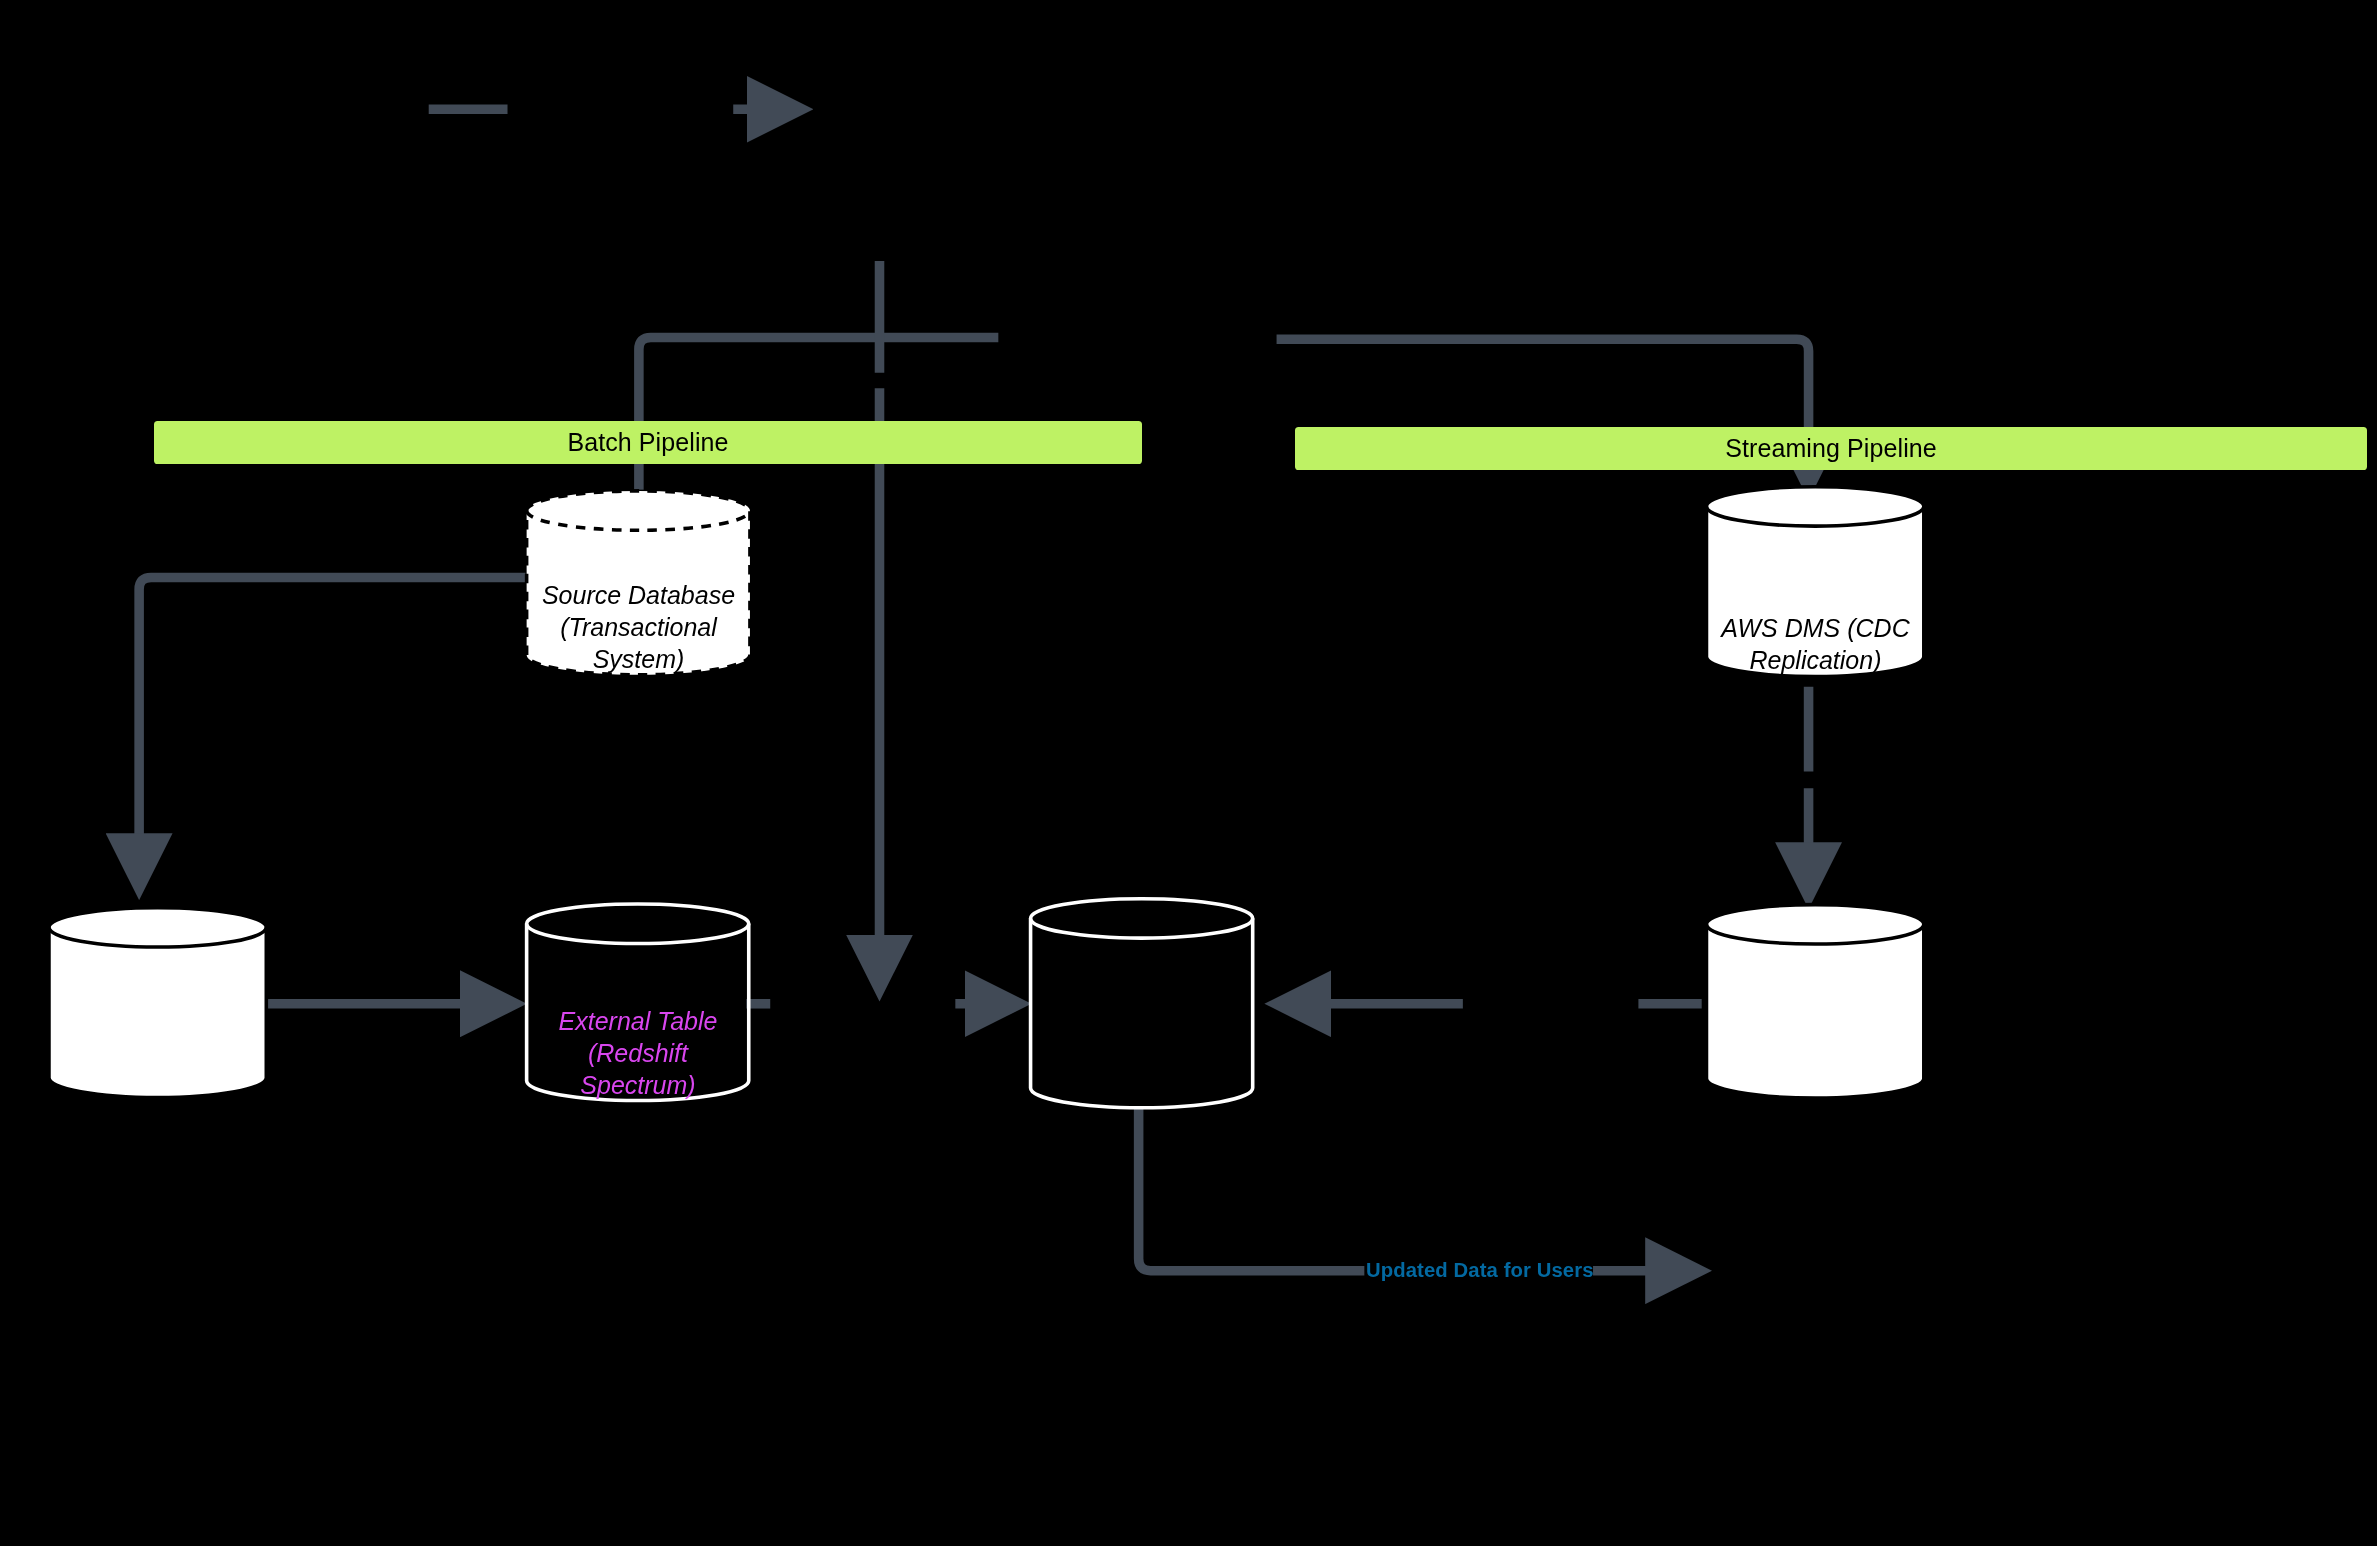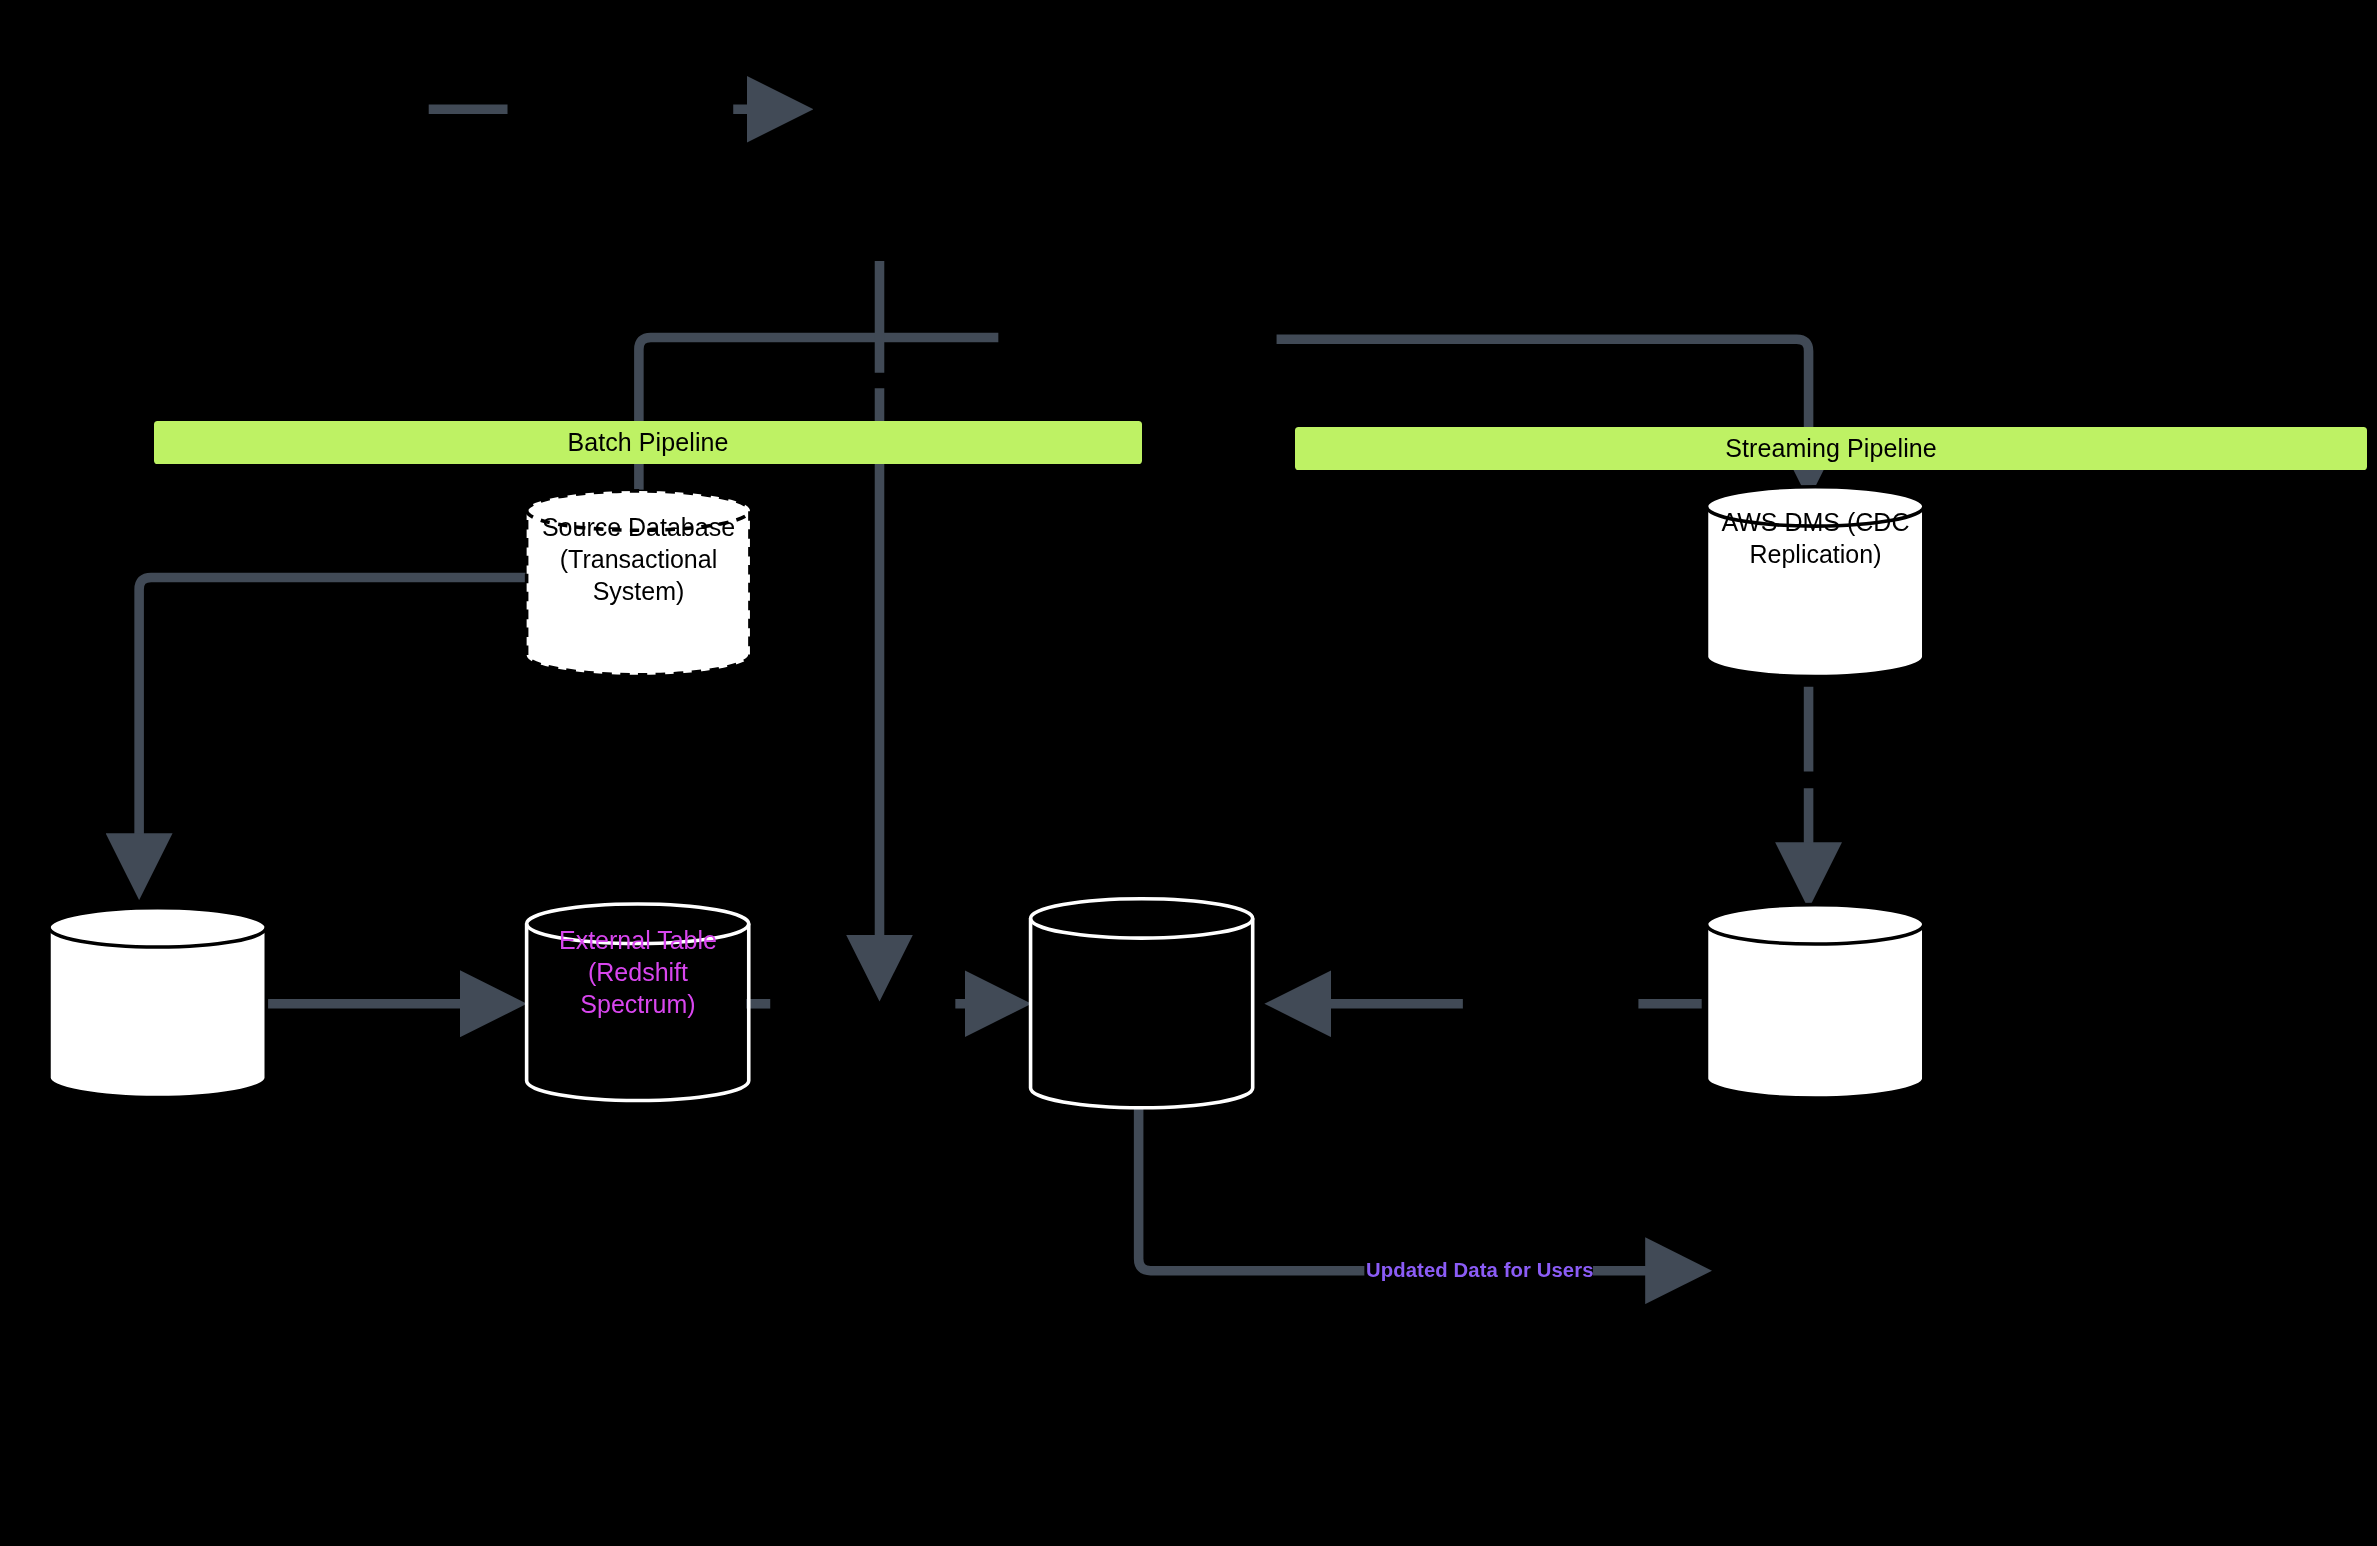--- a/index.html
+++ b/index.html
@@ -2,26 +2,26 @@
 <html style="font-size:9.6px"><head>
 <meta charset="utf-8">
 <style>
   html,body{margin:0;padding:0;background:#000;}
   #stage{position:relative;width:2377px;height:1546px;background:#000;overflow:hidden;
          font-family:"Liberation Sans", sans-serif;}
   #stage svg{position:absolute;left:0;top:0;width:2377px;height:1546px;}
   .lane{position:absolute;background:#bef264;border-radius:3.6px;display:flex;
         align-items:center;justify-content:center;}
   .lane-label{font-size:25px;color:#000;letter-spacing:0.1px;white-space:nowrap;}
-  .cyl{position:absolute;display:flex;align-items:flex-start;justify-content:center;}
+  .cyl{position:absolute;display:flex;align-items:flex-end;justify-content:center;font-style:italic;}
   .cyl .txt{position:relative;z-index:3;text-align:center;font-size:25px;line-height:1.28;
             white-space:pre;pointer-events:none;}
   .cyl.filled .txt{color:#000;}
   .cyl.open   .txt{color:#d946ef;}
-  .edge-label{position:absolute;font-size:20.3px;font-weight:bold;color:#8b5cf6;
+  .edge-label{position:absolute;font-size:20.3px;font-weight:bold;color:#0369a1;
               white-space:nowrap;letter-spacing:0.1px;}
 </style>
 </head>
 <body>
 
 <div id="stage">
 
   <svg viewBox="0 0 3981 2589">
     <defs>
       <marker id="ah" markerWidth="7" markerHeight="7" refX="5.6" refY="3.5" orient="auto" markerUnits="strokeWidth">

